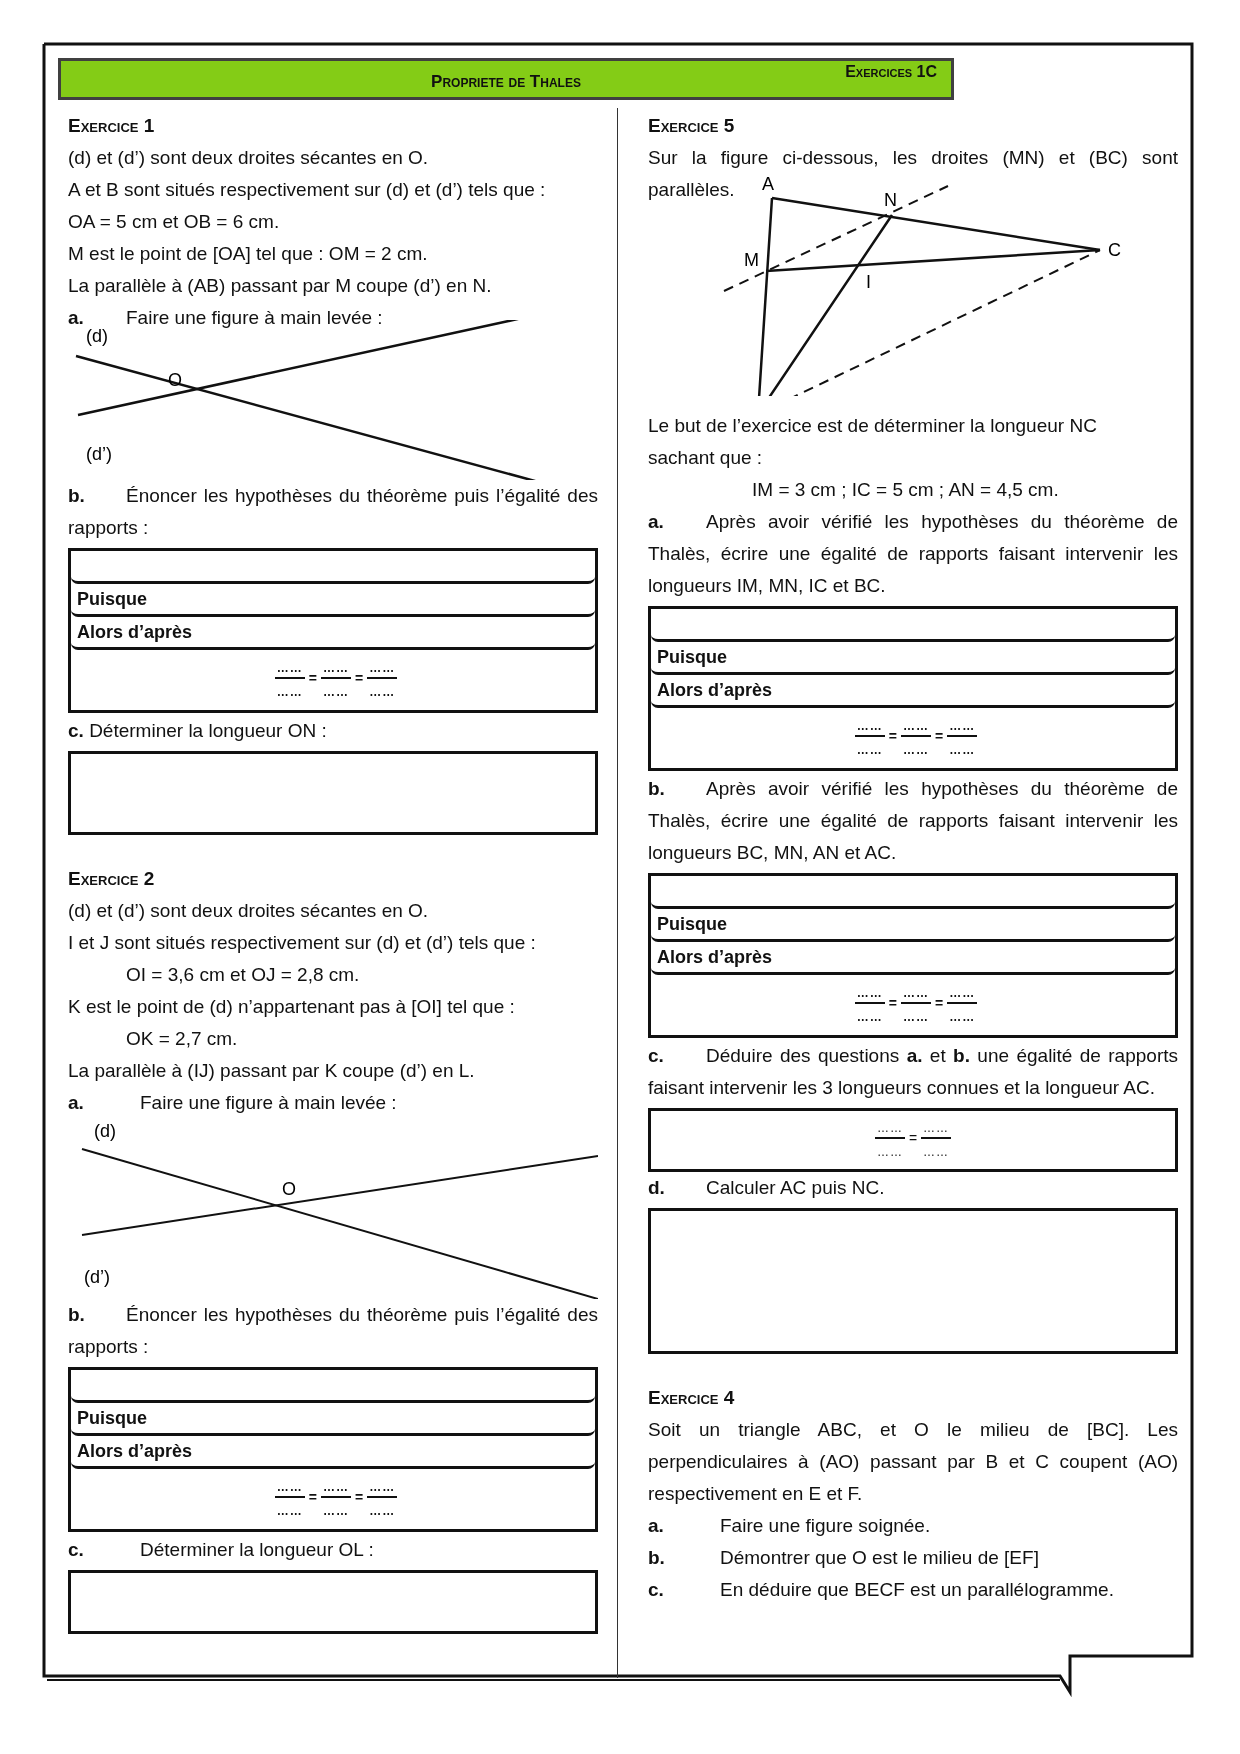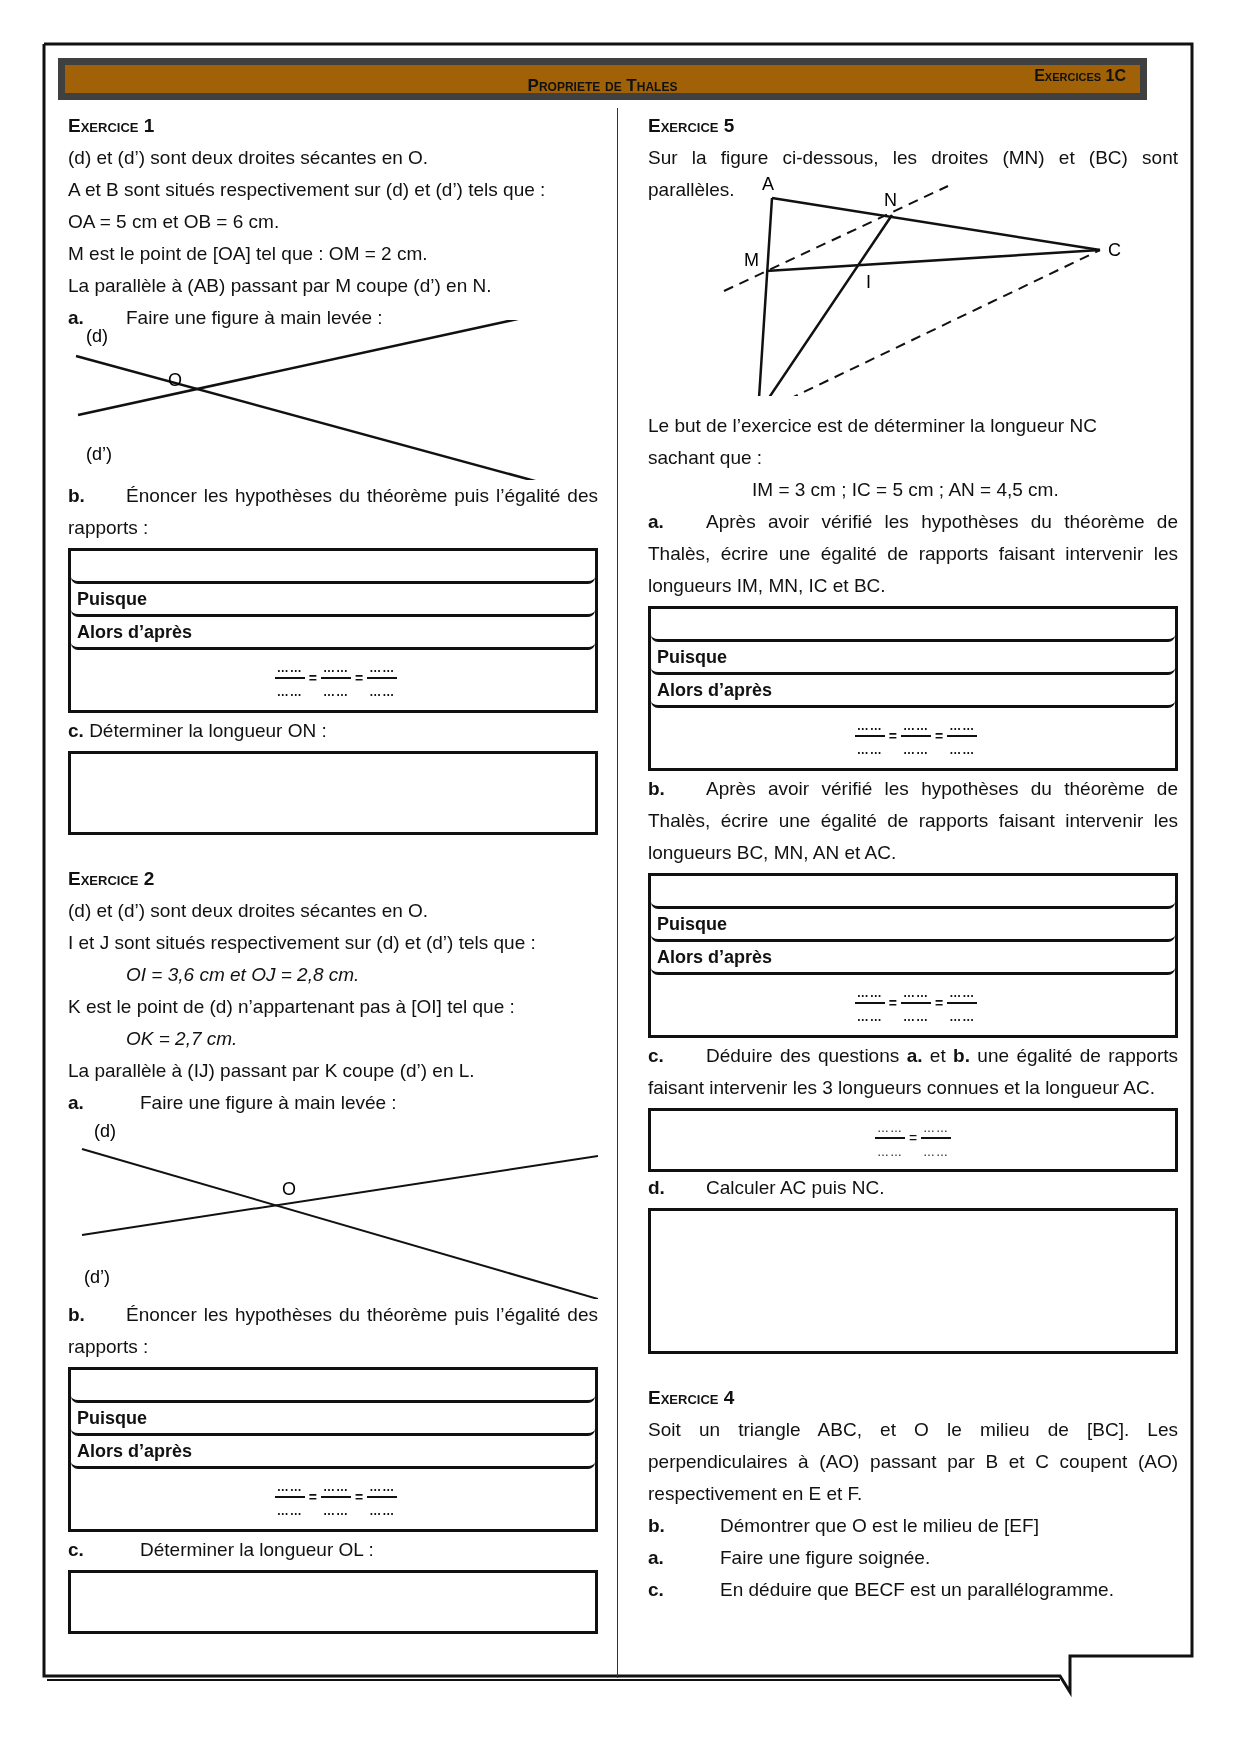--- a/index.html
+++ b/index.html
@@ -1,31 +1,31 @@
 <!DOCTYPE html>
 <html><head>
 <meta charset="utf-8">
 <style>
   html, body { margin: 0; padding: 0; background: #ffffff; }
   body { width: 1240px; height: 1754px; position: relative; overflow: hidden;
          font-family: "Liberation Sans", sans-serif; color: #111; }
   .frame { position: absolute; left: 0; top: 0; }
-  .header { position: absolute; left: 58px; top: 58px; width: 1089px; height: 42px;
-            background: #a16207; border: 7px solid #404040; box-sizing: border-box; }
+  .header { position: absolute; left: 58px; top: 58px; width: 896px; height: 42px;
+            background: #84cc16; border: 3px solid #404040; box-sizing: border-box; }
   .header .title { position: absolute; left: 0; right: 0; top: 11px; text-align: center;
                    font-weight: bold; font-size: 17px; font-variant: small-caps; }
   .header .code { position: absolute; right: 14px; top: 2px; font-weight: bold; font-size: 16px; font-variant: small-caps; }
   .col { position: absolute; top: 110px; width: 530px; font-size: 19px; line-height: 32px; }
   .col.left { left: 68px; }
   .col.right { left: 648px; }
   .divider { position: absolute; left: 617px; top: 108px; width: 1px; height: 1570px; background: #333; }
   .ex-title { font-weight: bold; font-variant: small-caps; font-size: 19px; }
   .p { margin: 0; }
   .just { text-align: justify; }
-  .ind { padding-left: 58px; font-style: italic; }
+  .ind { padding-left: 58px; }
   .lbl { font-weight: bold; display: inline-block; width: 58px; }
   .b { font-weight: bold; }
   .tbl { border: 3px solid #111; margin: 4px 0 2px 0; box-sizing: border-box; }
   .tbl .row { border-bottom: 3px solid #111; height: 30px; padding-left: 6px; font-weight: bold; font-size: 18px; line-height: 30px; border-radius: 7px; }
   .tbl .row:last-child { border-bottom: none; }
   .tbl .eq { height: 60px; display: flex; justify-content: center; align-items: center; }
   .frac { display: inline-flex; flex-direction: column; align-items: center; font-size: 12px; line-height: 14px; letter-spacing: 1px; }
   .frac .num { border-bottom: 2px solid #111; padding: 0 2px 2px; }
   .frac .den { padding-top: 6px; }
   .eqsign { font-size: 14px; margin: 0 4px; position: relative; top: -2px; }
@@ -207,17 +207,17 @@
           <span class="den">……</span>
         </span>
     </div>
     <p class="p"><span class="lbl">d.</span><span>Calculer AC puis NC.</span></p>
     <div class="box" style="height:146px; margin-top:4px"></div>
   </section>
 
   <section style="margin-top:28px">
     <div class="ex-title">Exercice 4</div>
     <p class="p just">Soit un triangle ABC, et O le milieu de [BC]. Les perpendiculaires à (AO) passant par B et C coupent (AO) respectivement en E et F.</p>
+    <p class="p"><span class="lbl" style="width:72px">a.</span><span>Faire une figure soignée.</span></p>
     <p class="p"><span class="lbl" style="width:72px">b.</span><span>Démontrer que O est le milieu de [EF]</span></p>
-    <p class="p"><span class="lbl" style="width:72px">a.</span><span>Faire une figure soignée.</span></p>
     <p class="p"><span class="lbl" style="width:72px">c.</span><span>En déduire que BECF est un parallélogramme.</span></p>
   </section>
 </div>
 
 </body></html>

